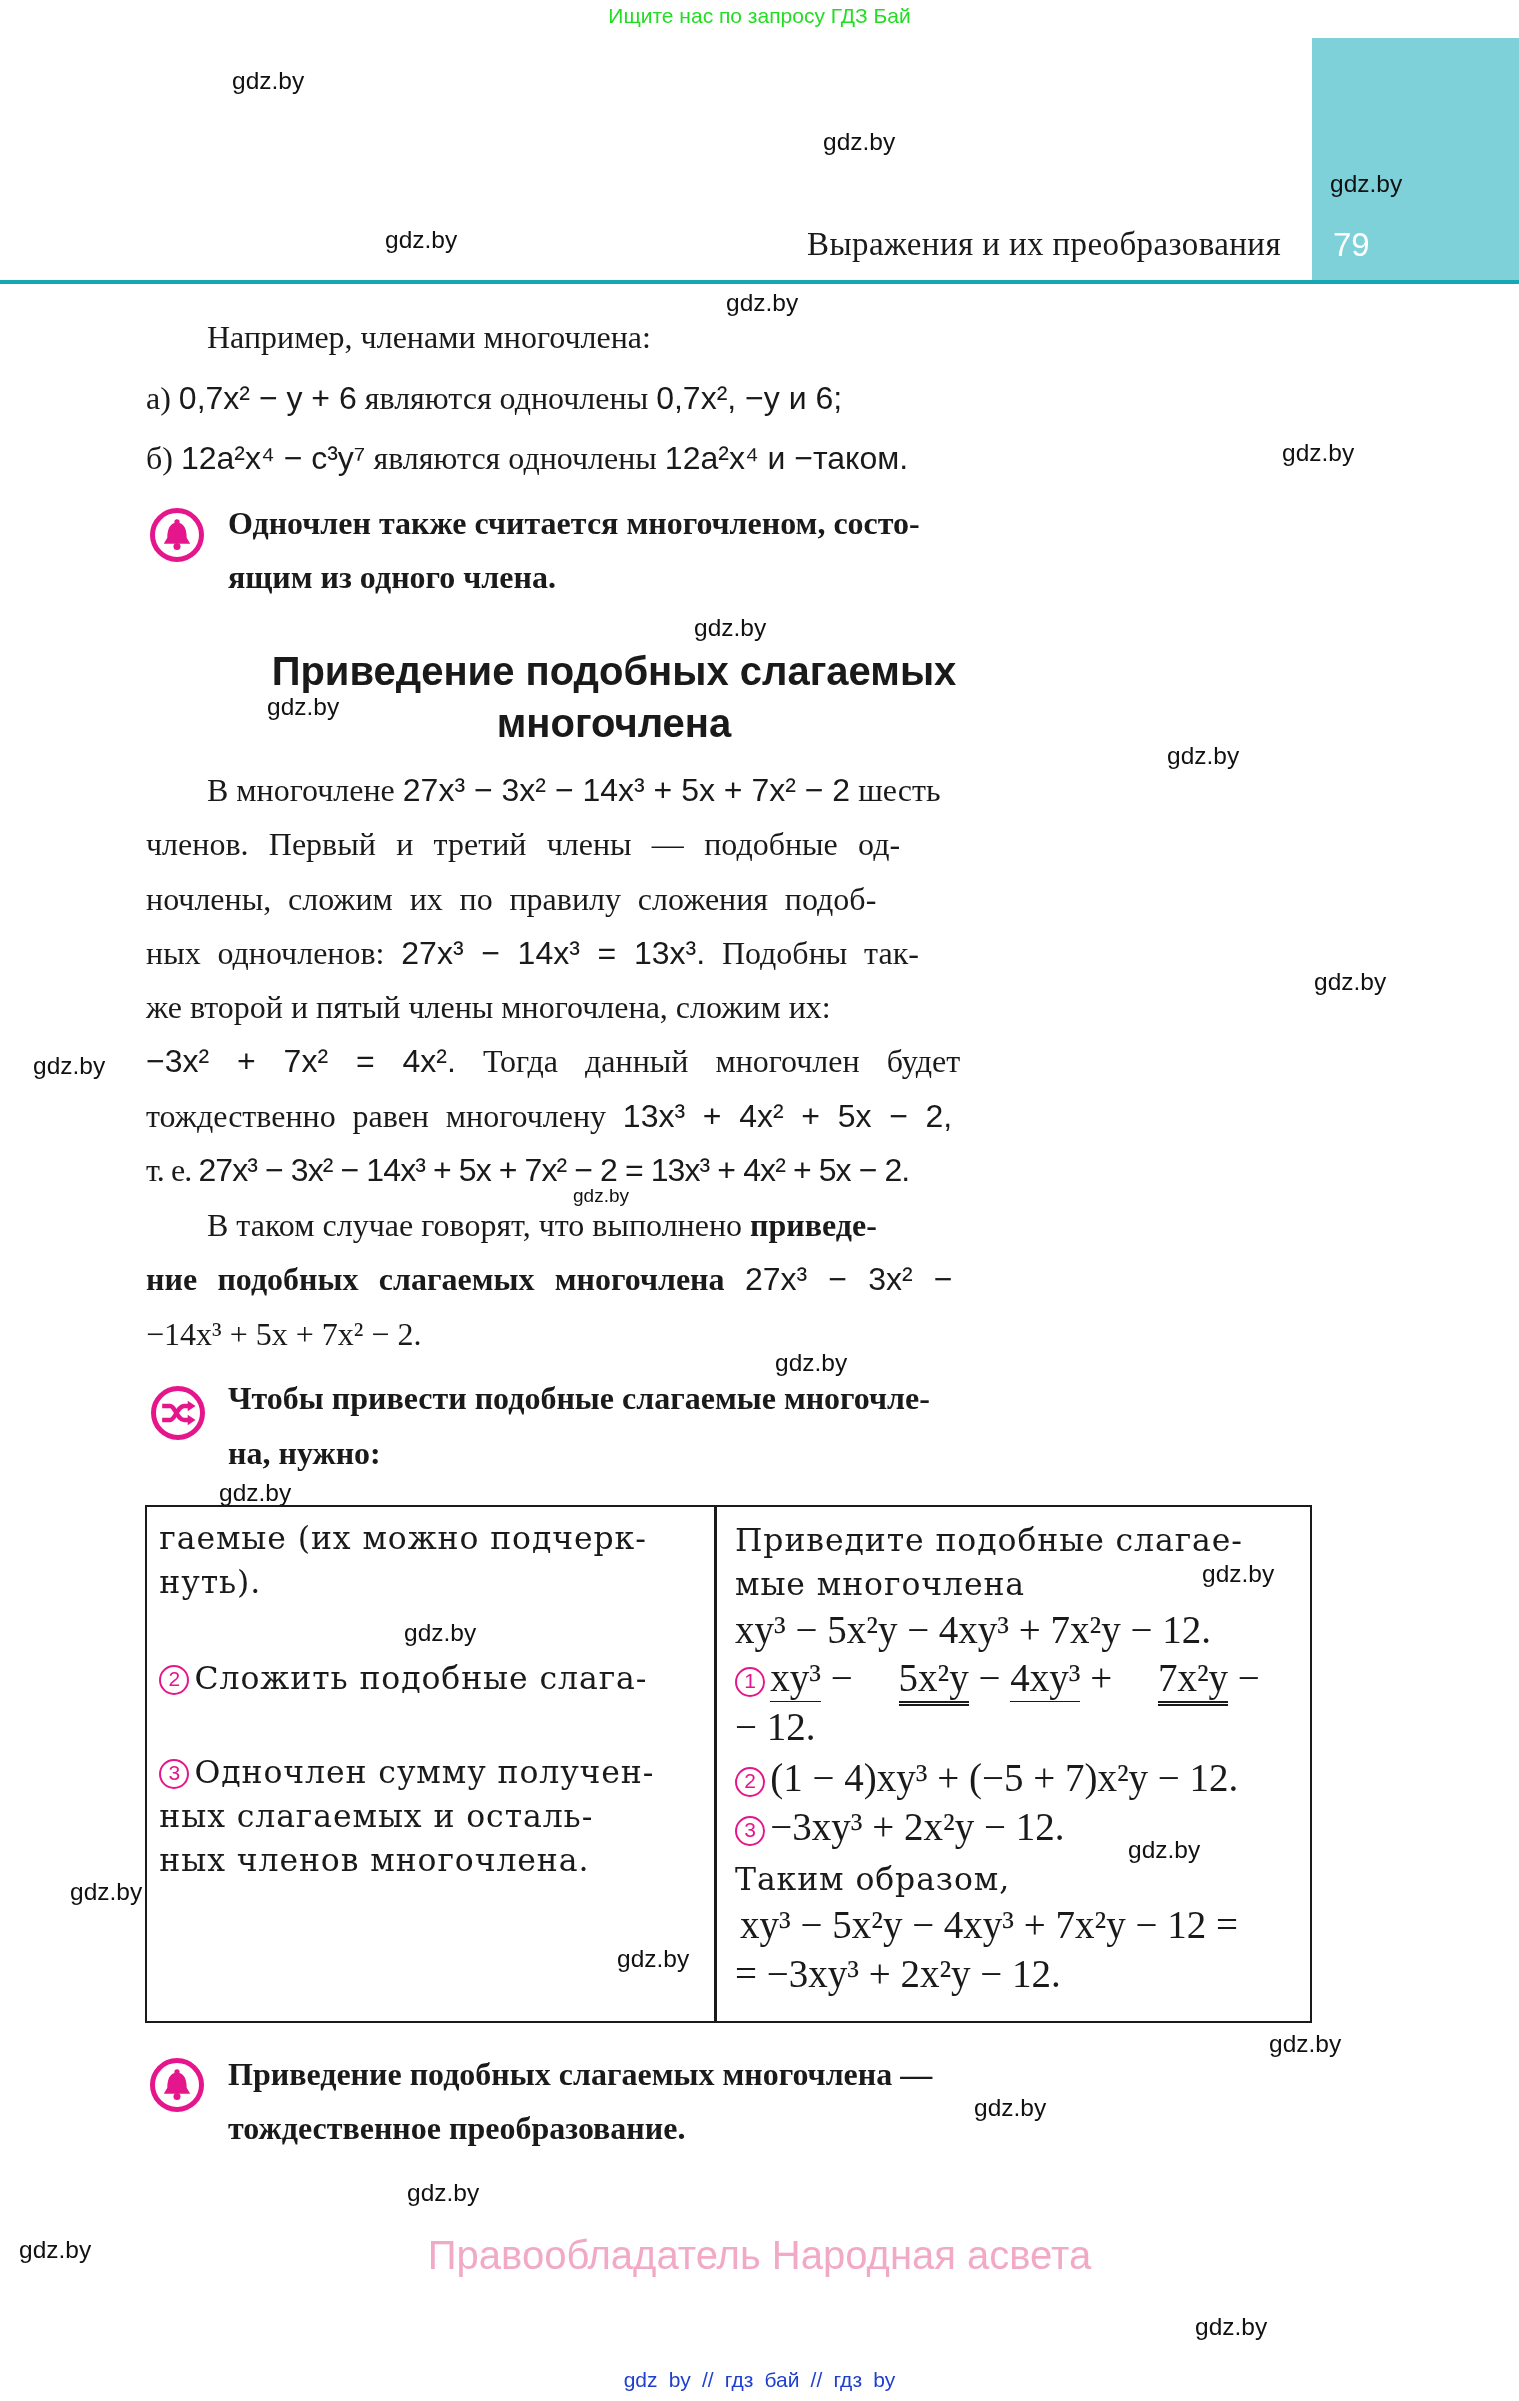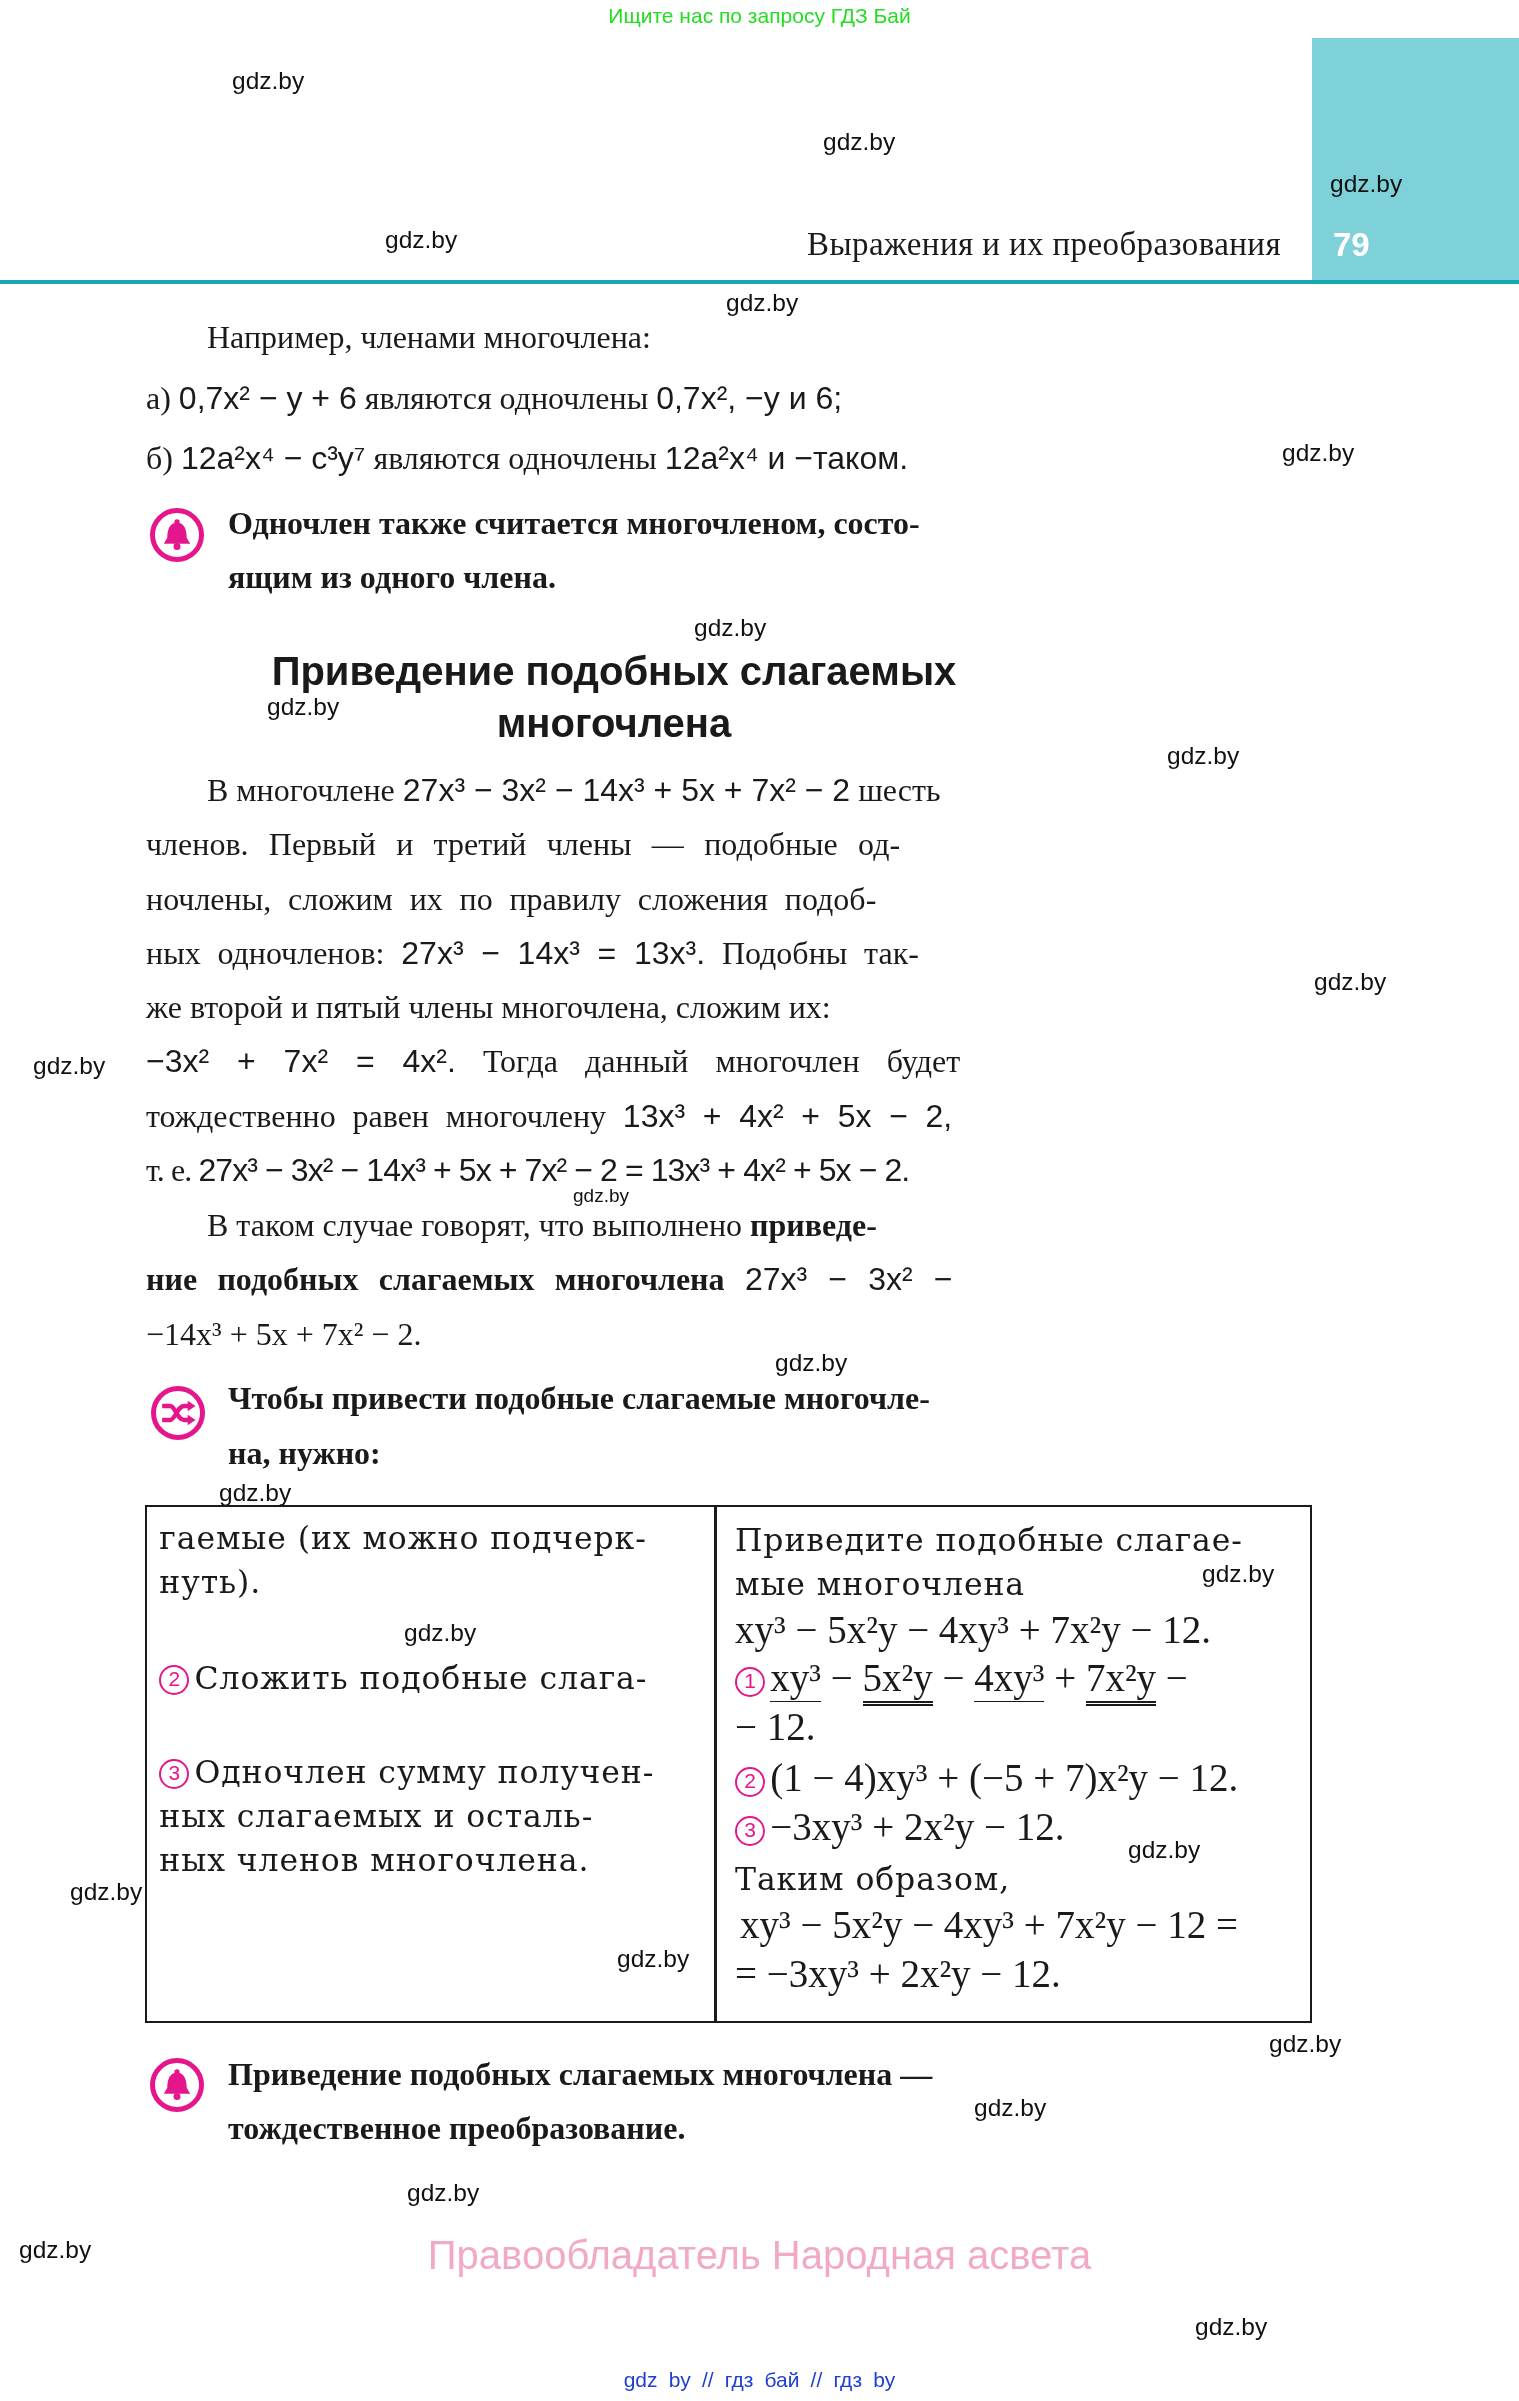--- a/index.html
+++ b/index.html
@@ -4,35 +4,35 @@
 <style>
   html, body { margin:0; padding:0; }
   body { width:1519px; height:2401px; position:relative; background:#ffffff; overflow:hidden;
          font-family:"DejaVu Serif", serif; color:#1a1a1a; }
   .wm { position:absolute; font-family:"Liberation Sans", sans-serif; font-size:24.5px; color:#111; white-space:nowrap; }
   .top-banner { position:absolute; left:0; width:1519px; top:3.5px; text-align:center;
                 font-family:"Liberation Sans", sans-serif; font-size:21px; color:#22dd22; }
   .teal-block { position:absolute; left:1312px; top:38px; width:207px; height:245px; background:#7fd1d9; }
   .header-rule { position:absolute; left:0; top:280px; width:1519px; height:4.4px; background:#17a6b3; }
   .running-title { position:absolute; right:238px; top:226px; font-family:"Liberation Serif", serif; font-size:33px; letter-spacing:0.4px; }
-  .page-num { position:absolute; left:1333px; top:226px; font-family:"Liberation Sans", sans-serif; font-weight:bold; font-size:33px; color:#ffffff; }
+  .page-num { position:absolute; left:1333px; top:226px; font-family:"Liberation Sans", sans-serif; font-weight:normal; font-size:33px; color:#ffffff; }
   .txt { position:absolute; font-family:"Liberation Serif", serif; font-size:32px; line-height:54px; white-space:nowrap; }
   .math { font-family:Liberation Sans, sans-serif; }
   .bold { font-weight:bold; }
   .heading { position:absolute; left:0; width:1228px; text-align:center; font-family:"Liberation Sans", sans-serif; font-weight:bold; font-size:40px; line-height:51px; }
   .icon { position:absolute; width:54px; height:54px; border:5.3px solid #e5168c; border-radius:50%; box-sizing:border-box; }
   .icon svg { position:absolute; left:0; top:0; width:44px; height:44px; }
   .table { position:absolute; left:145px; top:1505px; width:1167px; height:518px; border:2.6px solid #1a1a1a; box-sizing:border-box; }
   .table .divider { position:absolute; left:567px; top:0; width:2.6px; height:100%; background:#1a1a1a; }
   .cell { position:absolute; font-family:"DejaVu Serif", serif; font-size:31.5px; line-height:44px; white-space:nowrap; letter-spacing:0.9px; }
   .cell .math { font-family:"Liberation Serif", serif; font-size:39px; letter-spacing:0; }
   .num { display:inline-block; width:30px; height:30px; border:2.6px solid #e5168c; border-radius:50%; box-sizing:border-box;
          color:#e5168c; font-family:"Liberation Sans", sans-serif; font-size:21px; line-height:24.5px; text-align:center; vertical-align:3.5px; margin-right:5.3px; letter-spacing:0; }
   .u1 { border-bottom:1.8px solid #1a1a1a; padding-bottom:1.8px; }
-  .u2 { border-bottom:5.3px double #1a1a1a; padding-bottom:1.8px; }
+  .u2 { border-bottom:5.3px double #1a1a1a; padding-bottom:1.8px;margin-left:36px; }
   .copyright { position:absolute; left:0; width:1519px; top:2233px; text-align:center; font-family:"Liberation Sans", sans-serif; font-size:40px; color:#f2a9c6; }
   .footer { position:absolute; left:0; width:1519px; top:2368px; text-align:center; font-family:"Liberation Sans", sans-serif; font-size:21px; color:#1e3fd0; word-spacing:5.3px; }
 </style>
 </head>
 <body>
 
 <div class="top-banner">Ищите нас по запросу ГДЗ Бай</div>
 
 <div class="teal-block"></div>
 <div class="header-rule"></div>

